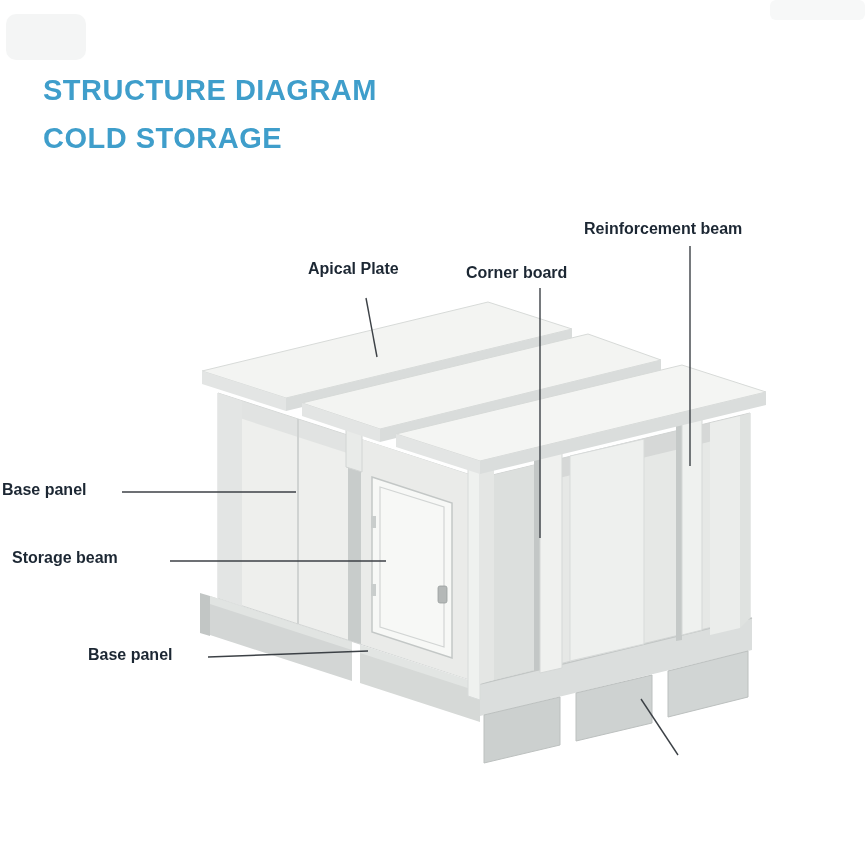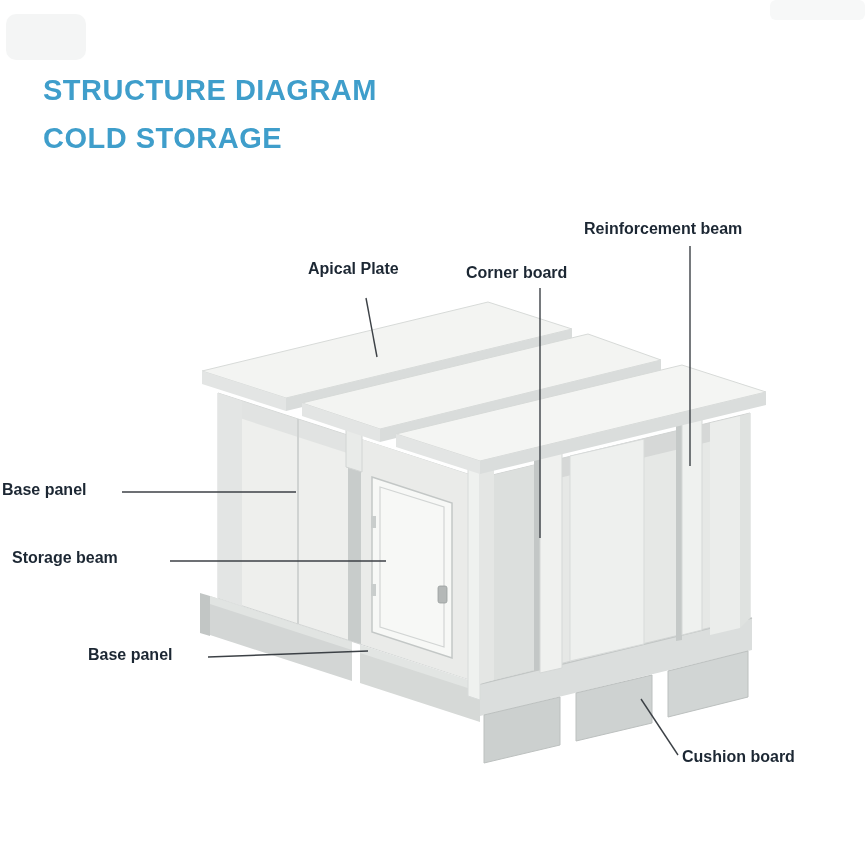--- a/index.html
+++ b/index.html
@@ -110,15 +110,14 @@
       <line x1="641" y1="699" x2="678" y2="755"></line>
     </g>
   </svg>
 
   <div class="lbl lbl-reinforcement">Reinforcement beam</div>
   <div class="lbl lbl-apical">Apical Plate</div>
   <div class="lbl lbl-corner">Corner board</div>
   <div class="lbl lbl-wall">Base panel</div>
   <div class="lbl lbl-door">Storage beam</div>
   <div class="lbl lbl-base">Base panel</div>
-  <div class="lbl lbl-cushion">Cushion board</div>
 
 </div>
 
 </body></html>

